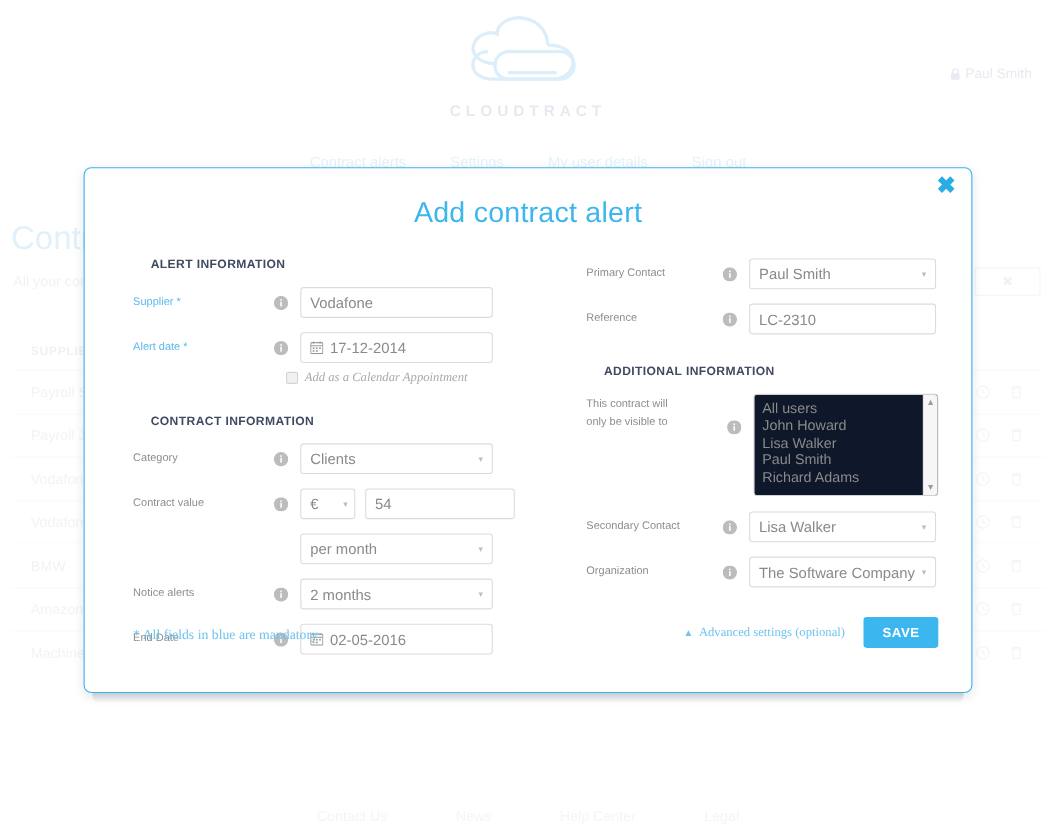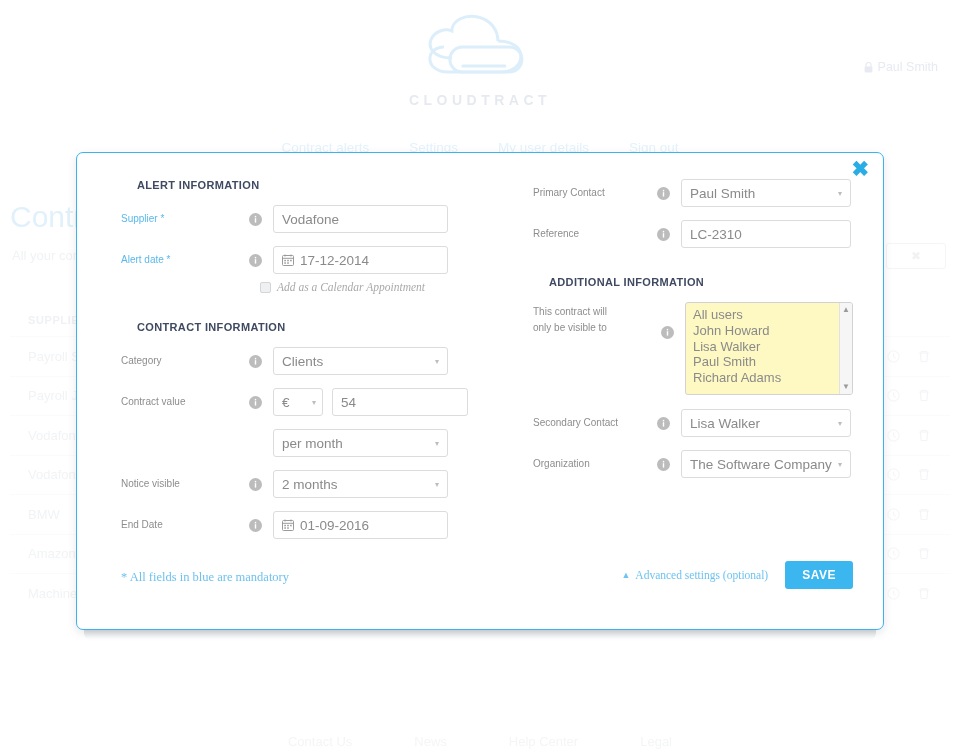--- a/index.html
+++ b/index.html
@@ -133,21 +133,21 @@
     font-size:11.5px; color:#a9a9a9; font-style:italic;
     font-family:"Liberation Serif", serif;
   }
   .chk-box {
     width:11px; height:11px; border:1px solid #d5d5d5; background:#eef0f1;
     border-radius:2px; margin-right:6px; flex:none;
   }
 
   .listbox {
     width:175px; height:93px; border:1px solid #d2d2d2; border-radius:3px;
-    background:#fef9c3; position:relative; overflow:hidden;
+    background:#0f172a; position:relative; overflow:hidden;
   }
   .listbox ul { list-style:none; margin:0; padding:4px 0 0 7px; }
   .listbox li { font-size:13px; color:#8a8a8a; line-height:15.8px; }
   .lb-scroll {
     position:absolute; right:0; top:0; width:13px; height:100%;
     background:#f6f6f6; border-left:1px solid #e2e2e2;
     display:flex; flex-direction:column; justify-content:space-between;
     align-items:center; padding:3px 0;
   }
   .lb-scroll span { color:#9b9b9b; font-size:8px; line-height:1; }
@@ -305,20 +305,21 @@
     <span>Help Center</span>
     <span>Legal</span>
   </div>
 </div>
 
 <div id="modal-shadow"></div>
 
 <div id="modal">
 
   <div class="modal-close">✖</div>
+  <div class="modal-title">Add contract alert</div>
 
   <div class="modal-body">
 
     <div class="col left">
 
       <div class="section-head">ALERT INFORMATION</div>
 
       <div class="frow">
         <div class="flabel req">Supplier *</div>
         <svg class="info-ico" viewBox="0 0 13 13">
@@ -395,21 +396,21 @@
         <div class="flabel"></div>
         <span class="info-ico"></span>
         <div class="ctrl w175 sel">
           <span>per month</span>
           <span class="caret-glyph">▾</span>
         </div>
       </div>
 
 
       <div class="frow">
-        <div class="flabel">Notice visible</div>
+        <div class="flabel">Notice alerts</div>
         <svg class="info-ico" viewBox="0 0 13 13">
             <circle cx="6.5" cy="6.5" r="6.5" fill="#bcbcbc"></circle>
             <rect x="5.8" y="5.2" width="1.4" height="4.4" fill="#fff"></rect>
             <rect x="5.8" y="2.9" width="1.4" height="1.5" fill="#fff"></rect>
           </svg>
         <div class="ctrl w175 sel">
           <span>2 months</span>
           <span class="caret-glyph">▾</span>
         </div>
       </div>
@@ -425,21 +426,21 @@
           <svg class="cal-ico" viewBox="0 0 12 12">
               <rect x="0.5" y="1.5" width="11" height="10" rx="1" fill="none" stroke="#9a9a9a"></rect>
               <path d="M0.5 4.3h11" stroke="#9a9a9a"></path>
               <path d="M3 0.5v2M9 0.5v2" stroke="#9a9a9a"></path>
               <rect x="2.3" y="5.8" width="1.6" height="1.5" fill="#9a9a9a"></rect>
               <rect x="5.2" y="5.8" width="1.6" height="1.5" fill="#9a9a9a"></rect>
               <rect x="8.1" y="5.8" width="1.6" height="1.5" fill="#9a9a9a"></rect>
               <rect x="2.3" y="8.3" width="1.6" height="1.5" fill="#9a9a9a"></rect>
               <rect x="5.2" y="8.3" width="1.6" height="1.5" fill="#9a9a9a"></rect>
             </svg>
-          <span>01-09-2016</span>
+          <span>02-05-2016</span>
         </div>
       </div>
     </div>
 
     <div class="col right">
 
       <div class="frow">
         <div class="flabel narrow">Primary Contact</div>
         <svg class="info-ico" viewBox="0 0 13 13">
             <circle cx="6.5" cy="6.5" r="6.5" fill="#bcbcbc"></circle>

